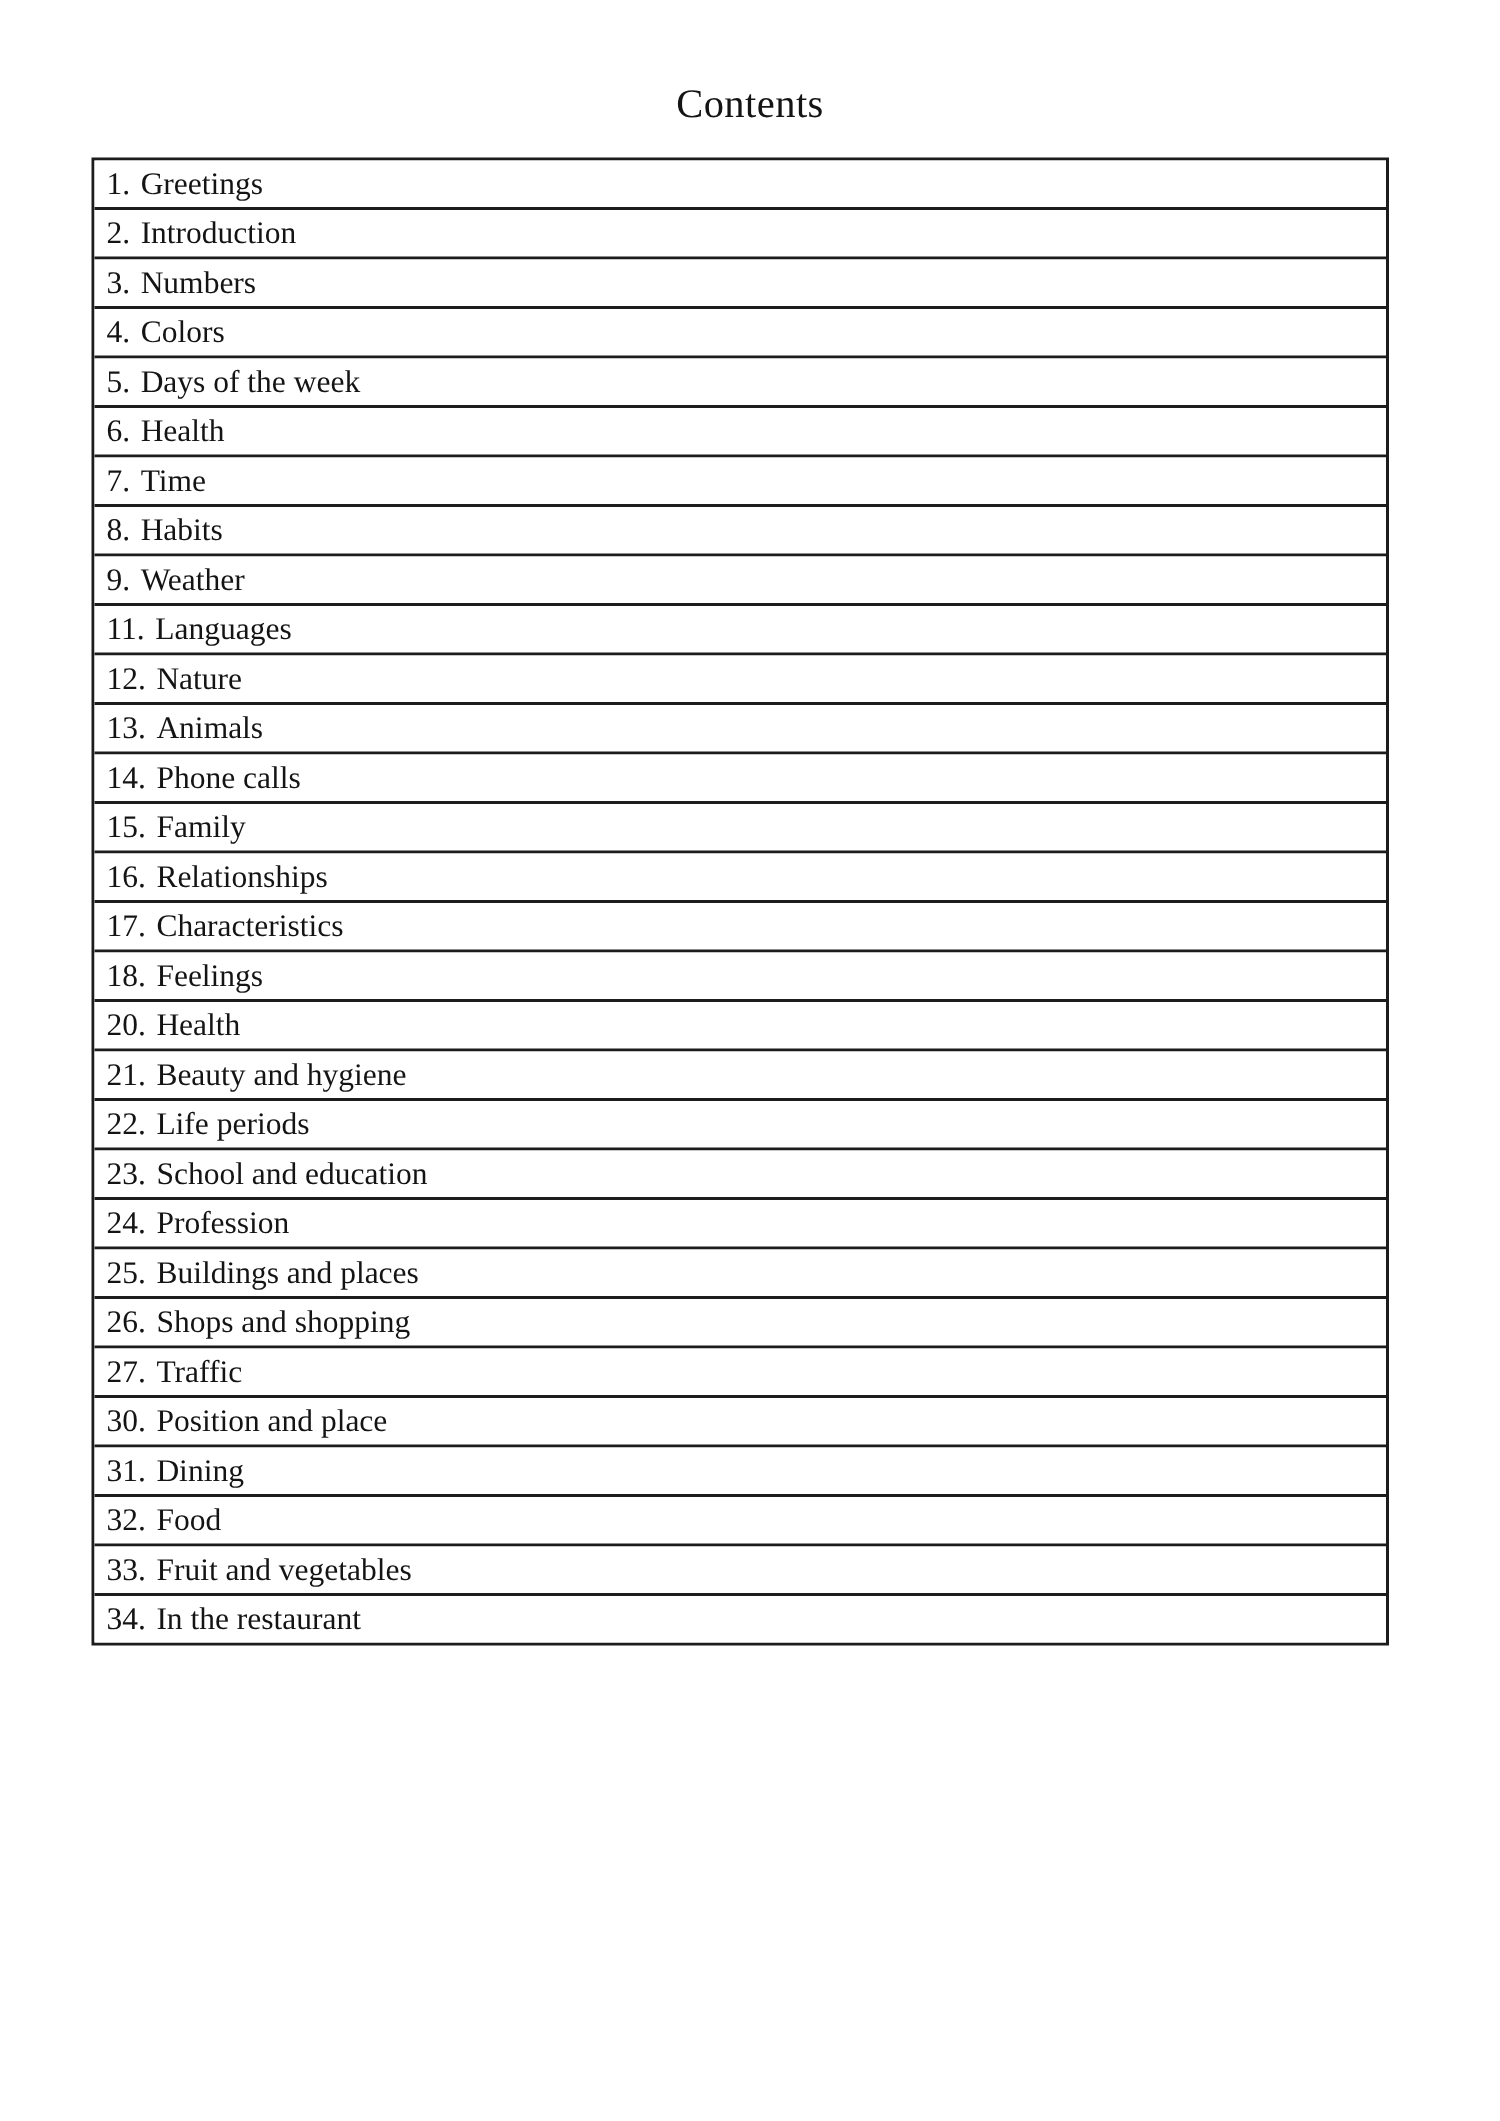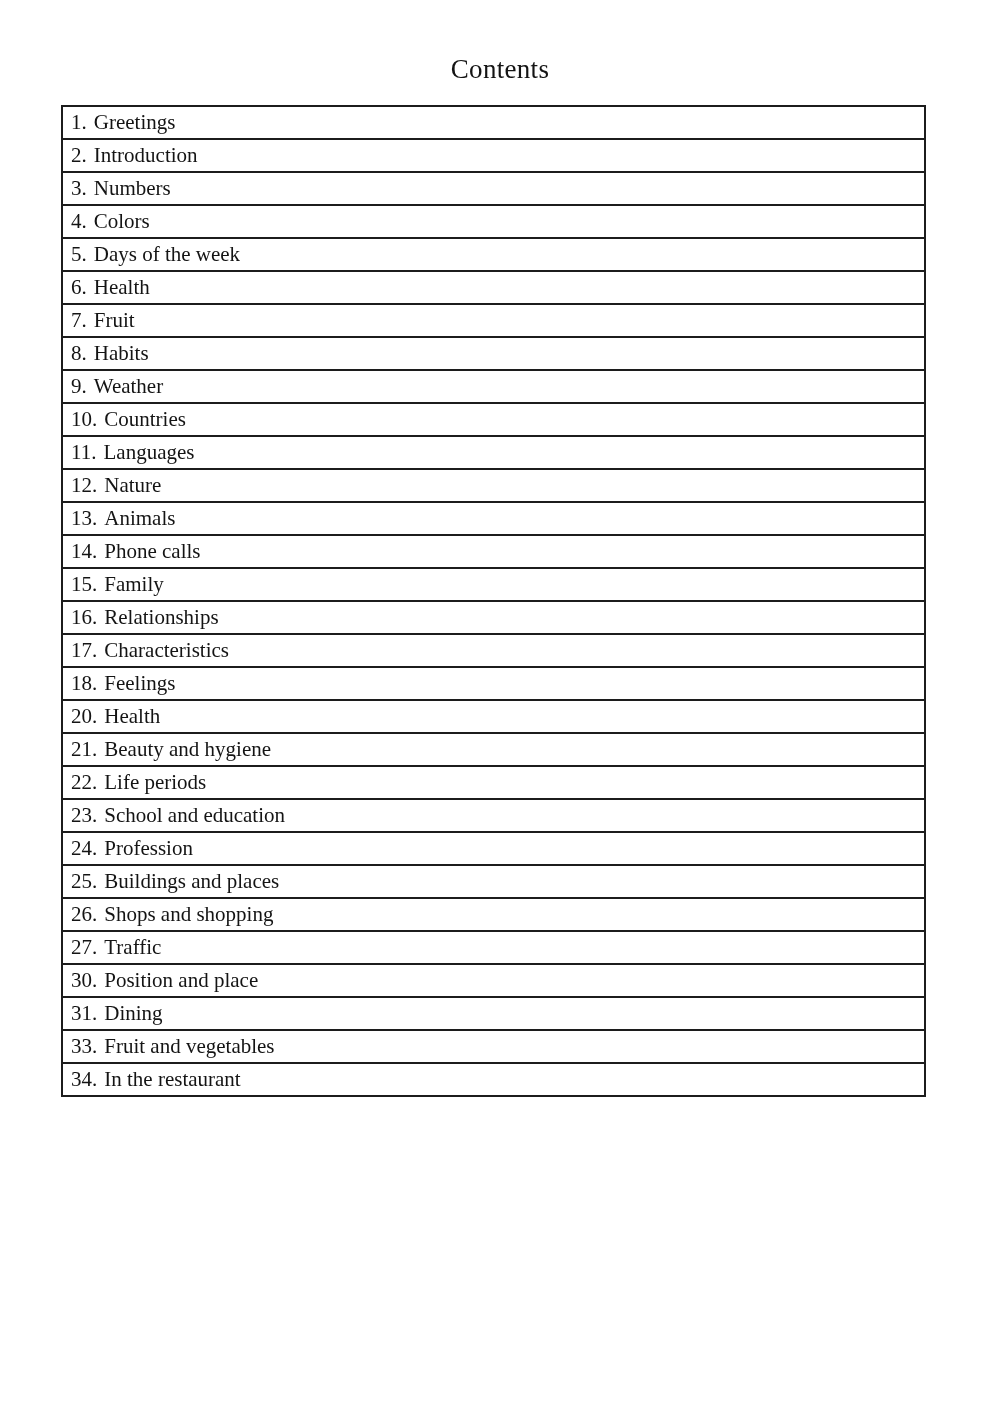--- a/index.html
+++ b/index.html
@@ -89,33 +89,29 @@
       <div class="row">
         <span class="num">5.</span>
         <span class="label">Days of the week</span>
       </div>
       <div class="row">
         <span class="num">6.</span>
         <span class="label">Health</span>
       </div>
       <div class="row">
         <span class="num">7.</span>
-        <span class="label">Fruit</span>
+        <span class="label">Time</span>
       </div>
       <div class="row">
         <span class="num">8.</span>
         <span class="label">Habits</span>
       </div>
       <div class="row">
         <span class="num">9.</span>
         <span class="label">Weather</span>
-      </div>
-      <div class="row">
-        <span class="num">10.</span>
-        <span class="label">Countries</span>
       </div>
       <div class="row">
         <span class="num">11.</span>
         <span class="label">Languages</span>
       </div>
       <div class="row">
         <span class="num">12.</span>
         <span class="label">Nature</span>
       </div>
       <div class="row">
@@ -176,20 +172,24 @@
       </div>
       <div class="row">
         <span class="num">30.</span>
         <span class="label">Position and place</span>
       </div>
       <div class="row">
         <span class="num">31.</span>
         <span class="label">Dining</span>
       </div>
       <div class="row">
+        <span class="num">32.</span>
+        <span class="label">Food</span>
+      </div>
+      <div class="row">
         <span class="num">33.</span>
         <span class="label">Fruit and vegetables</span>
       </div>
       <div class="row">
         <span class="num">34.</span>
         <span class="label">In the restaurant</span>
       </div>
     </div>
 </div>
 

